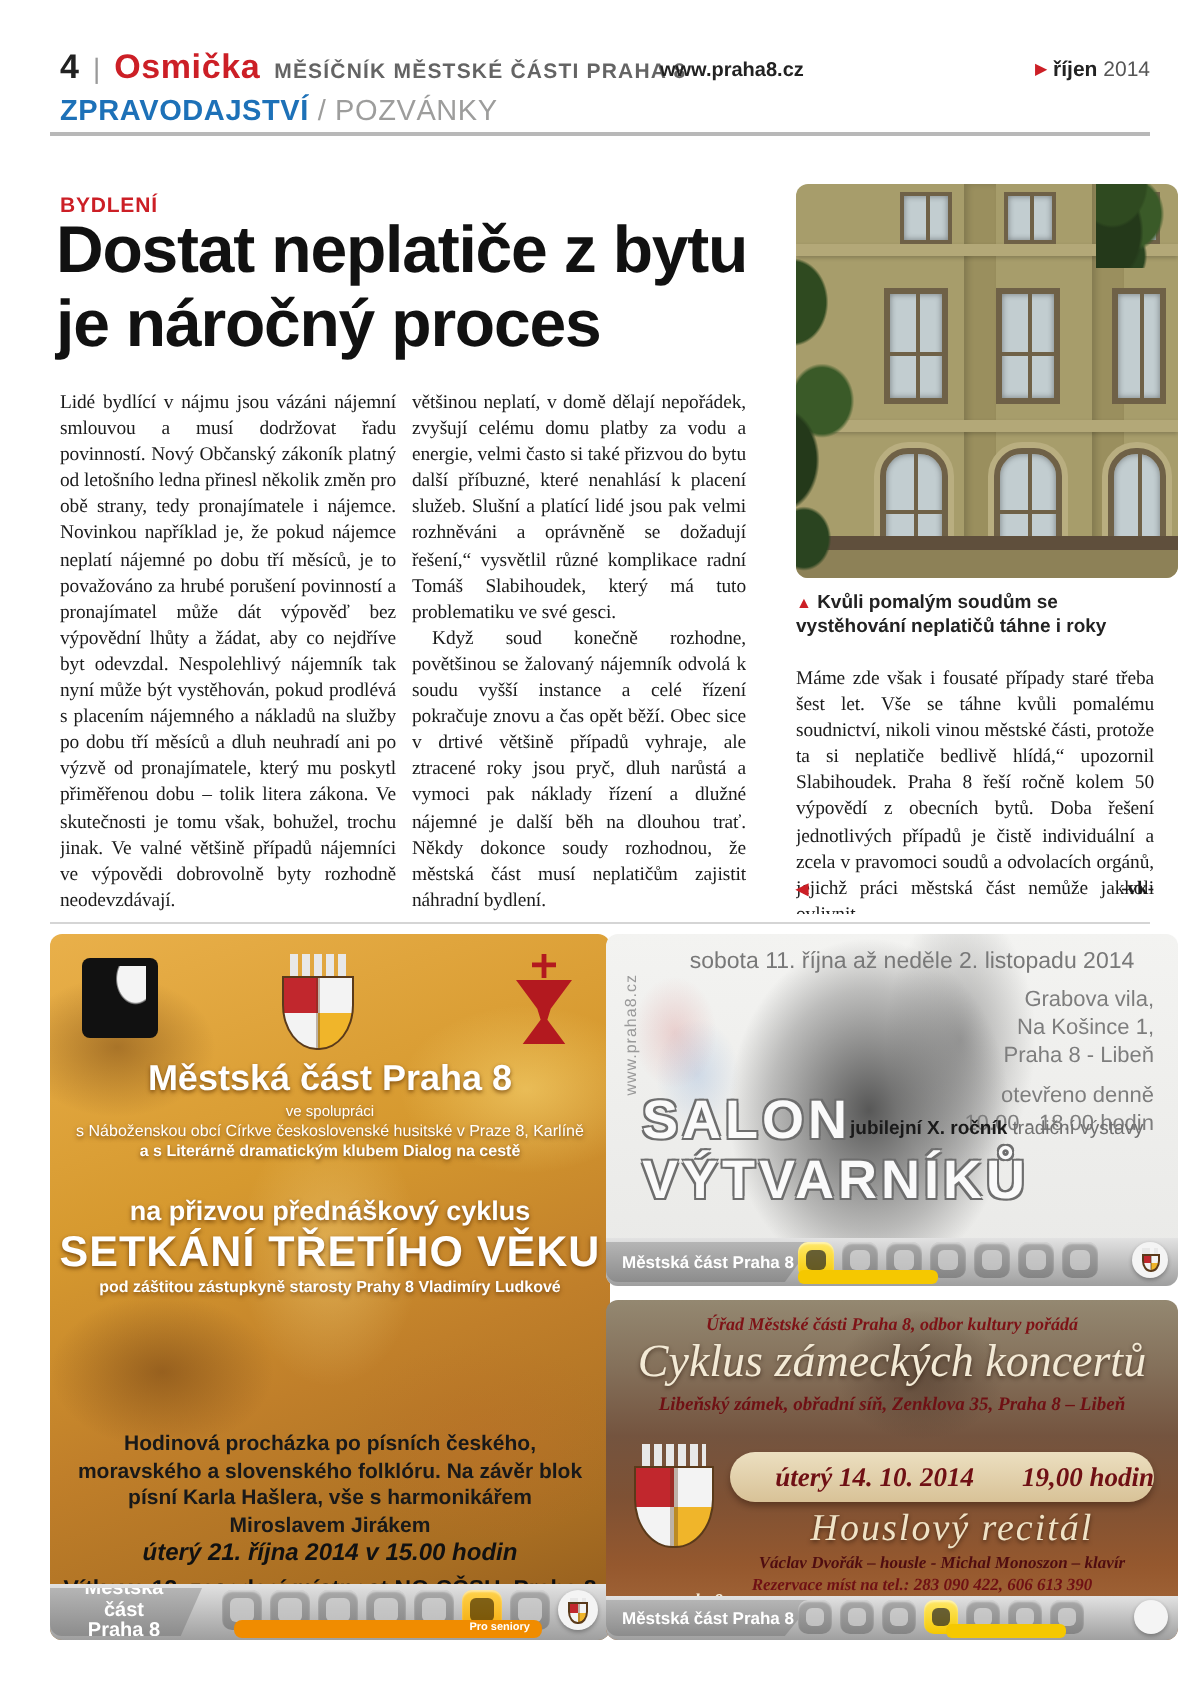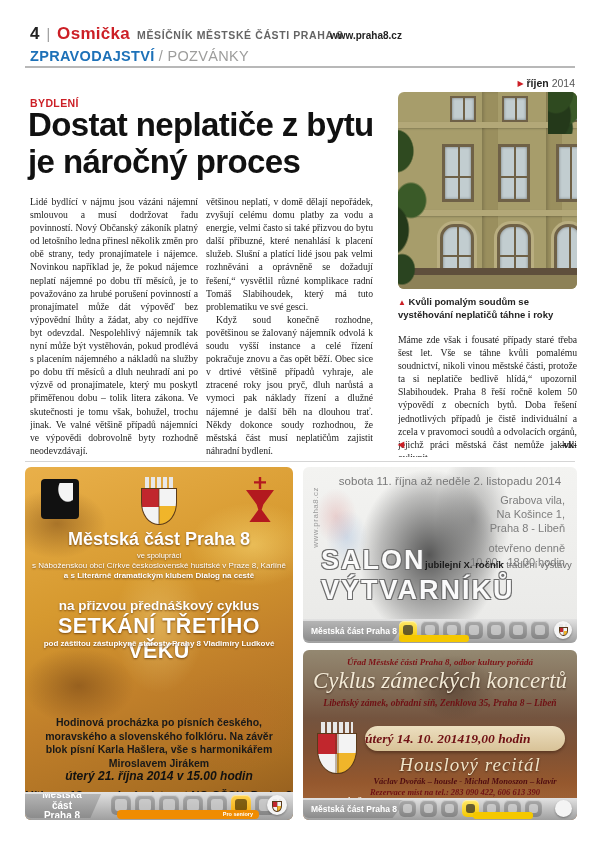--- a/index.html
+++ b/index.html
@@ -7,21 +7,21 @@
         font-family:"Liberation Sans",sans-serif;color:#1a1a1a;}
   .abs{position:absolute;}
 
   
   .hdr{left:30px;top:24px;display:flex;align-items:baseline;gap:7px;}
   .hdr-num{font-size:17px;font-weight:bold;color:#222;}
   .hdr-bar{color:#999;font-size:14px;}
   .hdr-brand{font-size:17px;font-weight:bold;color:#cc1f26;letter-spacing:.3px;}
   .hdr-tag{font-size:10.5px;color:#4a4a4a;letter-spacing:.6px;font-weight:bold;opacity:.85;}
   .hdr-url{left:330px;top:30px;font-size:10px;font-weight:bold;color:#222;}
-  .hdr-issue{right:25px;top:29px;font-size:10.5px;margin-top:48px;}
+  .hdr-issue{right:25px;top:29px;font-size:10.5px;}
   .hdr-issue .arr{color:#cc1f26;font-size:8px;vertical-align:1px;}
   .hdr-issue .mon{font-weight:bold;color:#222;}
   .hdr-issue .yr{color:#555;}
   .secbar{left:30px;top:48px;font-size:14.5px;font-weight:bold;letter-spacing:.3px;}
   .sec-main{color:#1d71b8;}
   .sec-slash{color:#9d9d9c;font-weight:normal;}
   .sec-sub{color:#9d9d9c;font-weight:normal;}
   .rule{left:25px;top:66px;width:550px;height:2px;background:#b8b8b8;}
 
   
@@ -53,21 +53,21 @@
   .win .tran{position:absolute;left:0;right:0;top:55%;height:2px;background:#6f6147;}
   .foliage{position:absolute;background:
      radial-gradient(28px 34px at 20% 30%,#2f4a20 0 60%,transparent 65%),
      radial-gradient(30px 40px at 10% 70%,#24391a 0 60%,transparent 66%),
      radial-gradient(26px 30px at 45% 55%,#3a5a28 0 55%,transparent 62%),
      radial-gradient(22px 26px at 30% 90%,#2a4420 0 55%,transparent 62%);}
   .caption{left:398px;top:296px;width:178px;font-size:9.5px;line-height:12px;font-weight:bold;color:#222;}
   .caption .mark{color:#cc1f26;font-size:8px;}
 
   
-  .ad{border-radius:6px;overflow:hidden;}
+  .ad{border-radius:6px;overflow:hidden;padding-left:12px;}
   .strip{position:absolute;left:0;right:0;bottom:0;height:28px;
          background:linear-gradient(#e2e2e2,#9f9f9f);}
   .strip-label{position:absolute;left:0;top:2px;bottom:2px;background:linear-gradient(#b5b5b5,#8c8c8c);
          color:#fff;font-weight:bold;display:flex;align-items:center;padding:0 10px 0 8px;
          clip-path:polygon(0 0,100% 0,86% 100%,0 100%);border-radius:0 0 0 6px;line-height:1.05;}
   .tiles{position:absolute;top:3px;display:flex;gap:4px;}
   .tile{width:20px;height:20px;border-radius:5px;background:linear-gradient(#a9a9a9,#848484);
         box-shadow:inset 0 1px 1px rgba(255,255,255,.5);position:relative;}
   .tile::after{content:"";position:absolute;left:4px;top:4px;right:4px;bottom:4px;
         border-radius:3px;background:rgba(235,235,235,.55);}
@@ -157,22 +157,22 @@
       radial-gradient(60px 46px at 55% 22%,rgba(60,40,30,.45),transparent 70%),
       linear-gradient(#948871 0%,#84705a 20%,#74543f 40%,#7e5134 58%,#95582e 78%,#a96c3c 100%);}
   .ad3 .ital{font-style:italic;}
   .ad3-org{position:absolute;left:0;right:0;top:7px;text-align:center;font-size:9px;color:#7e1216;font-weight:bold;}
   .ad3-title{position:absolute;left:0;right:0;top:18px;text-align:center;font-size:23px;color:#f3ead6;
       text-shadow:0 1px 2px rgba(40,20,10,.6);}
   .ad3-venue{position:absolute;left:0;right:0;top:48px;text-align:center;font-size:9.5px;color:#6f1014;font-weight:bold;}
   .ad3 .crest{left:14px;top:72px;width:40px;height:52px;position:absolute;}
   .ad3-band{position:absolute;left:62px;right:12px;top:76px;height:25px;border-radius:13px;
       background:linear-gradient(#ecdfc0,#d8c297);box-shadow:0 2px 3px rgba(40,20,10,.4);
-      display:flex;align-items:center;justify-content:flex-start;
-      font-size:13.5px;font-weight:bold;color:#6f1014;}
+      display:flex;align-items:center;justify-content:flex-end;
+      font-size:13.5px;font-weight:bold;color:#6f1014;gap:24px;}
   .ad3-event{position:absolute;left:60px;right:0;top:104px;text-align:center;font-size:19px;color:#f0e3c6;
       text-shadow:0 1px 2px rgba(40,20,10,.65);letter-spacing:1px;}
   .ad3-perf{position:absolute;left:50px;right:0;top:126px;text-align:center;font-size:8.5px;color:#4f0c10;font-weight:bold;}
   .ad3-res{position:absolute;left:30px;right:0;top:137px;text-align:center;font-size:8.5px;color:#6f1014;font-weight:bold;}
   .ad3-url{position:absolute;left:12px;top:145px;font-size:9px;color:#f3ead6;font-weight:bold;}
   .ad3 .strip{height:22px;font-family:"Liberation Sans",sans-serif;}
   .ad3 .strip-label{font-size:8.5px;}
   .ad3 .tiles{left:96px;top:2px;}
   .ad3 .tile{width:17px;height:17px;}
   .ad3-tab{position:absolute;left:170px;width:60px;bottom:1px;height:7px;background:#f5c800;border-radius:3px;}

